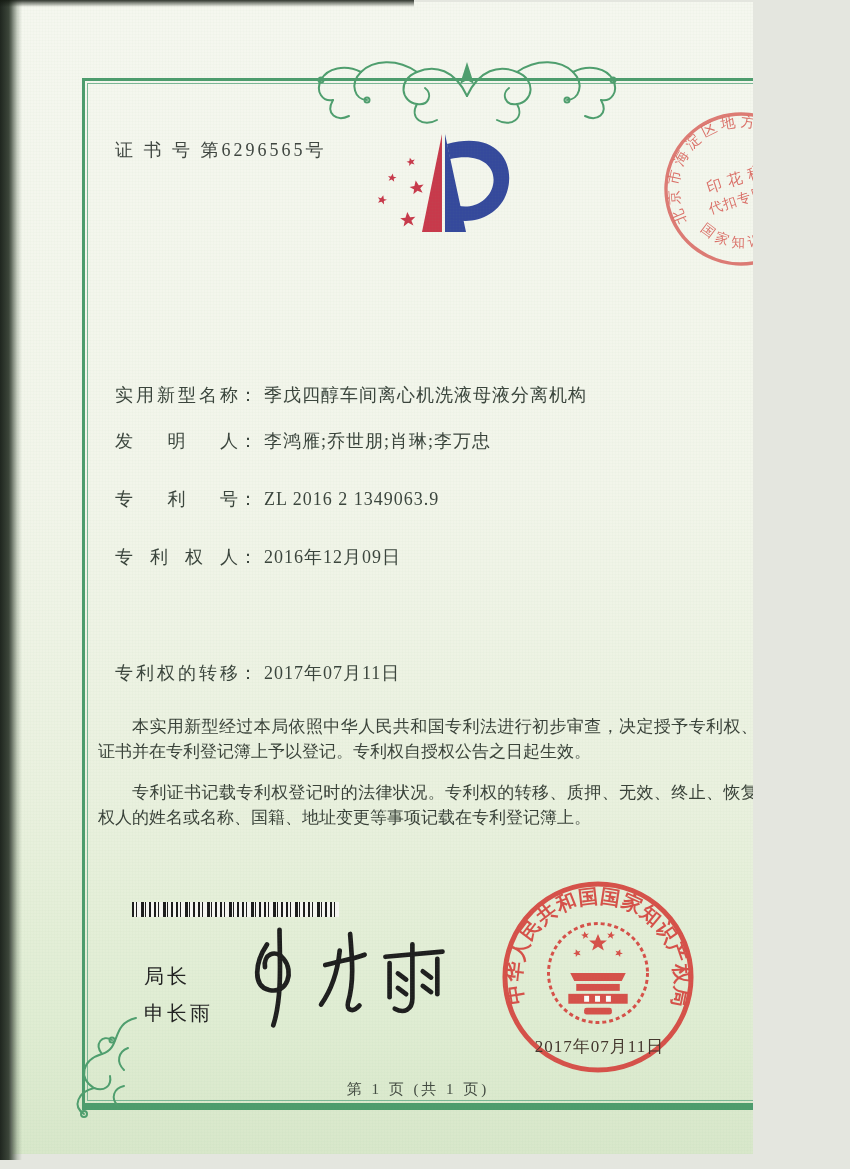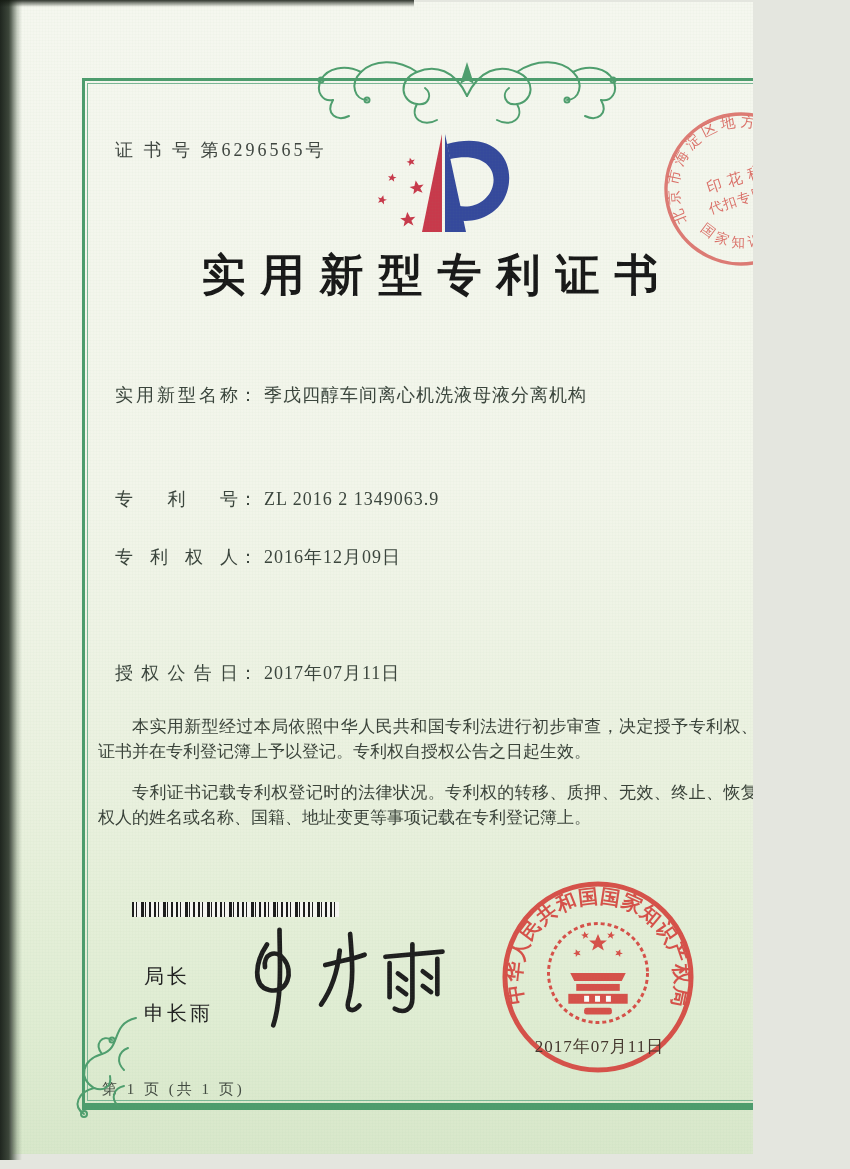--- a/index.html
+++ b/index.html
@@ -44,22 +44,22 @@
   .issuer-name{position:absolute;left:132px;top:998px;font-size:20px;color:#222;
     font-family:"Liberation Sans",sans-serif;letter-spacing:3px;}
   .signature{position:absolute;left:226px;top:918px;width:218px;height:112px;}
 
   .official-seal{position:absolute;left:487px;top:876px;width:198px;height:198px;opacity:.93;}
   .seal-date{position:absolute;left:500px;top:1033px;width:175px;text-align:center;font-size:17px;
     color:#44372e;letter-spacing:1px;z-index:4;}
 
   .tax-seal{position:absolute;left:648px;top:106px;width:162px;height:162px;transform:rotate(-18deg);opacity:.88;}
 
-  .footer{position:absolute;left:70px;top:1078px;width:672px;font-size:15px;
-    color:#434b42;letter-spacing:3px;padding-left:20px;}
+  .footer{position:absolute;left:70px;top:1078px;width:672px;text-align:center;font-size:15px;
+    color:#434b42;letter-spacing:3px;}
 
   .top-ornament{position:absolute;left:285px;top:48px;width:340px;height:84px;z-index:3;}
   .corner-orn{position:absolute;top:1012px;width:84px;height:104px;z-index:3;}
   .corner-orn.left{left:46px;}
   .corner-orn.right{left:750px;transform:scaleX(-1);}
 </style>
 </head>
 <body>
 
 <div class="page">
@@ -115,33 +115,35 @@
       <path d="M93,16 C144,2 162,36 153,64 C144,92 110,99 93,88 L97,75 C114,84 135,75 139,57 C143,38 126,24 96,31 Z" fill="#35499c"></path>
       <g fill="#c8394b">
         <use href="#star10" transform="translate(57,34) scale(0.45) rotate(-15)"></use>
         <use href="#star10" transform="translate(38,50) scale(0.45) rotate(10)"></use>
         <use href="#star10" transform="translate(63,60) scale(0.75) rotate(-10)"></use>
         <use href="#star10" transform="translate(28,72) scale(0.5) rotate(15)"></use>
         <use href="#star10" transform="translate(54,92) scale(0.8) rotate(-5)"></use>
       </g>
     </svg>
 
-    <div class="title">实用新型专利证书</div>
 
     <div class="field f0">
       <span class="lbl">实用新型名称</span><span class="colon">：</span><span>季戊四醇车间离心机洗液母液分离机构</span>
     </div>
+    <div class="field f1">
+      <span class="lbl">发明人</span><span class="colon">：</span><span>李鸿雁;乔世朋;肖琳;李万忠</span>
+    </div>
     <div class="field f2">
       <span class="lbl">专利号</span><span class="colon">：</span><span>ZL 2016 2 1349063.9</span>
     </div>
     <div class="field f3">
       <span class="lbl">专利权人</span><span class="colon">：</span><span>2016年12月09日</span>
     </div>
     <div class="field f5">
-      <span class="lbl">授权公告日</span><span class="colon">：</span><span>2017年07月11日</span>
+      <span class="lbl">专利权的转移</span><span class="colon">：</span><span>2017年07月11日</span>
     </div>
 
     <div class="body-text">
       <p>本实用新型经过本局依照中华人民共和国专利法进行初步审查，决定授予专利权、颁发本证书并在专利登记簿上予以登记。专利权自授权公告之日起生效。</p>
       <p>专利证书记载专利权登记时的法律状况。专利权的转移、质押、无效、终止、恢复和专利权人的姓名或名称、国籍、地址变更等事项记载在专利登记簿上。</p>
     </div>
 
     <div class="barcode"></div>
 
     <div class="issuer-title">局长</div>

